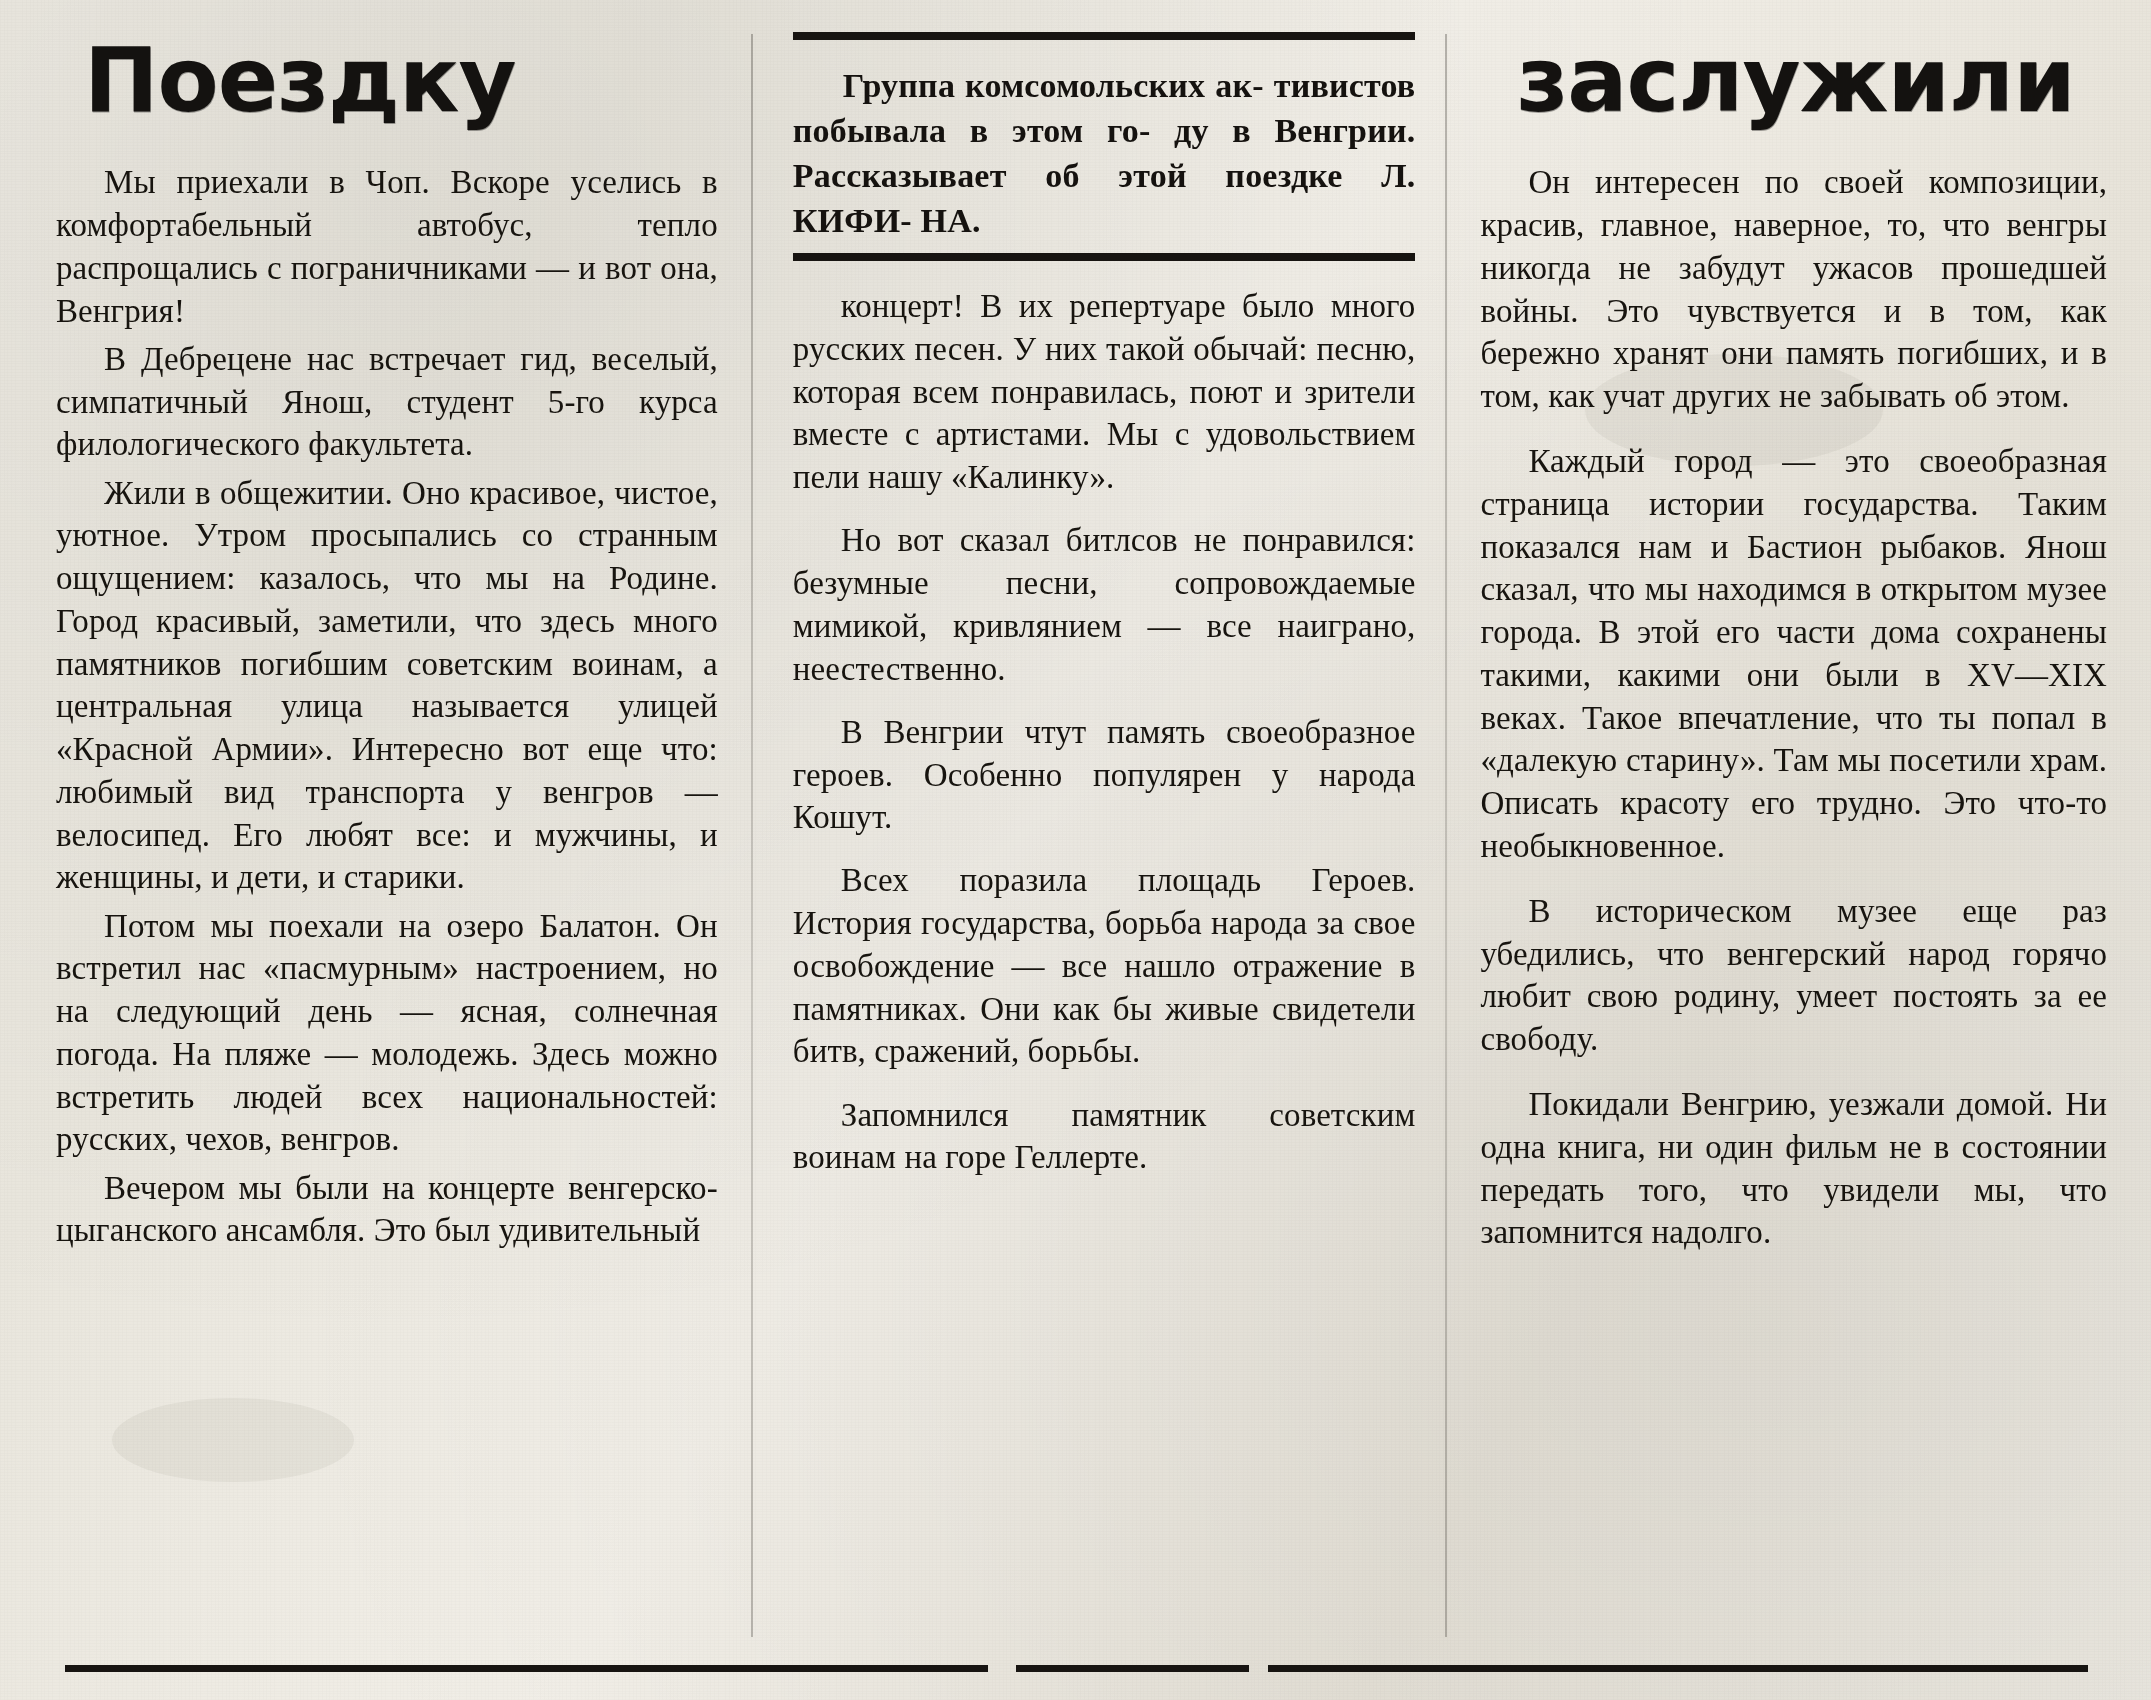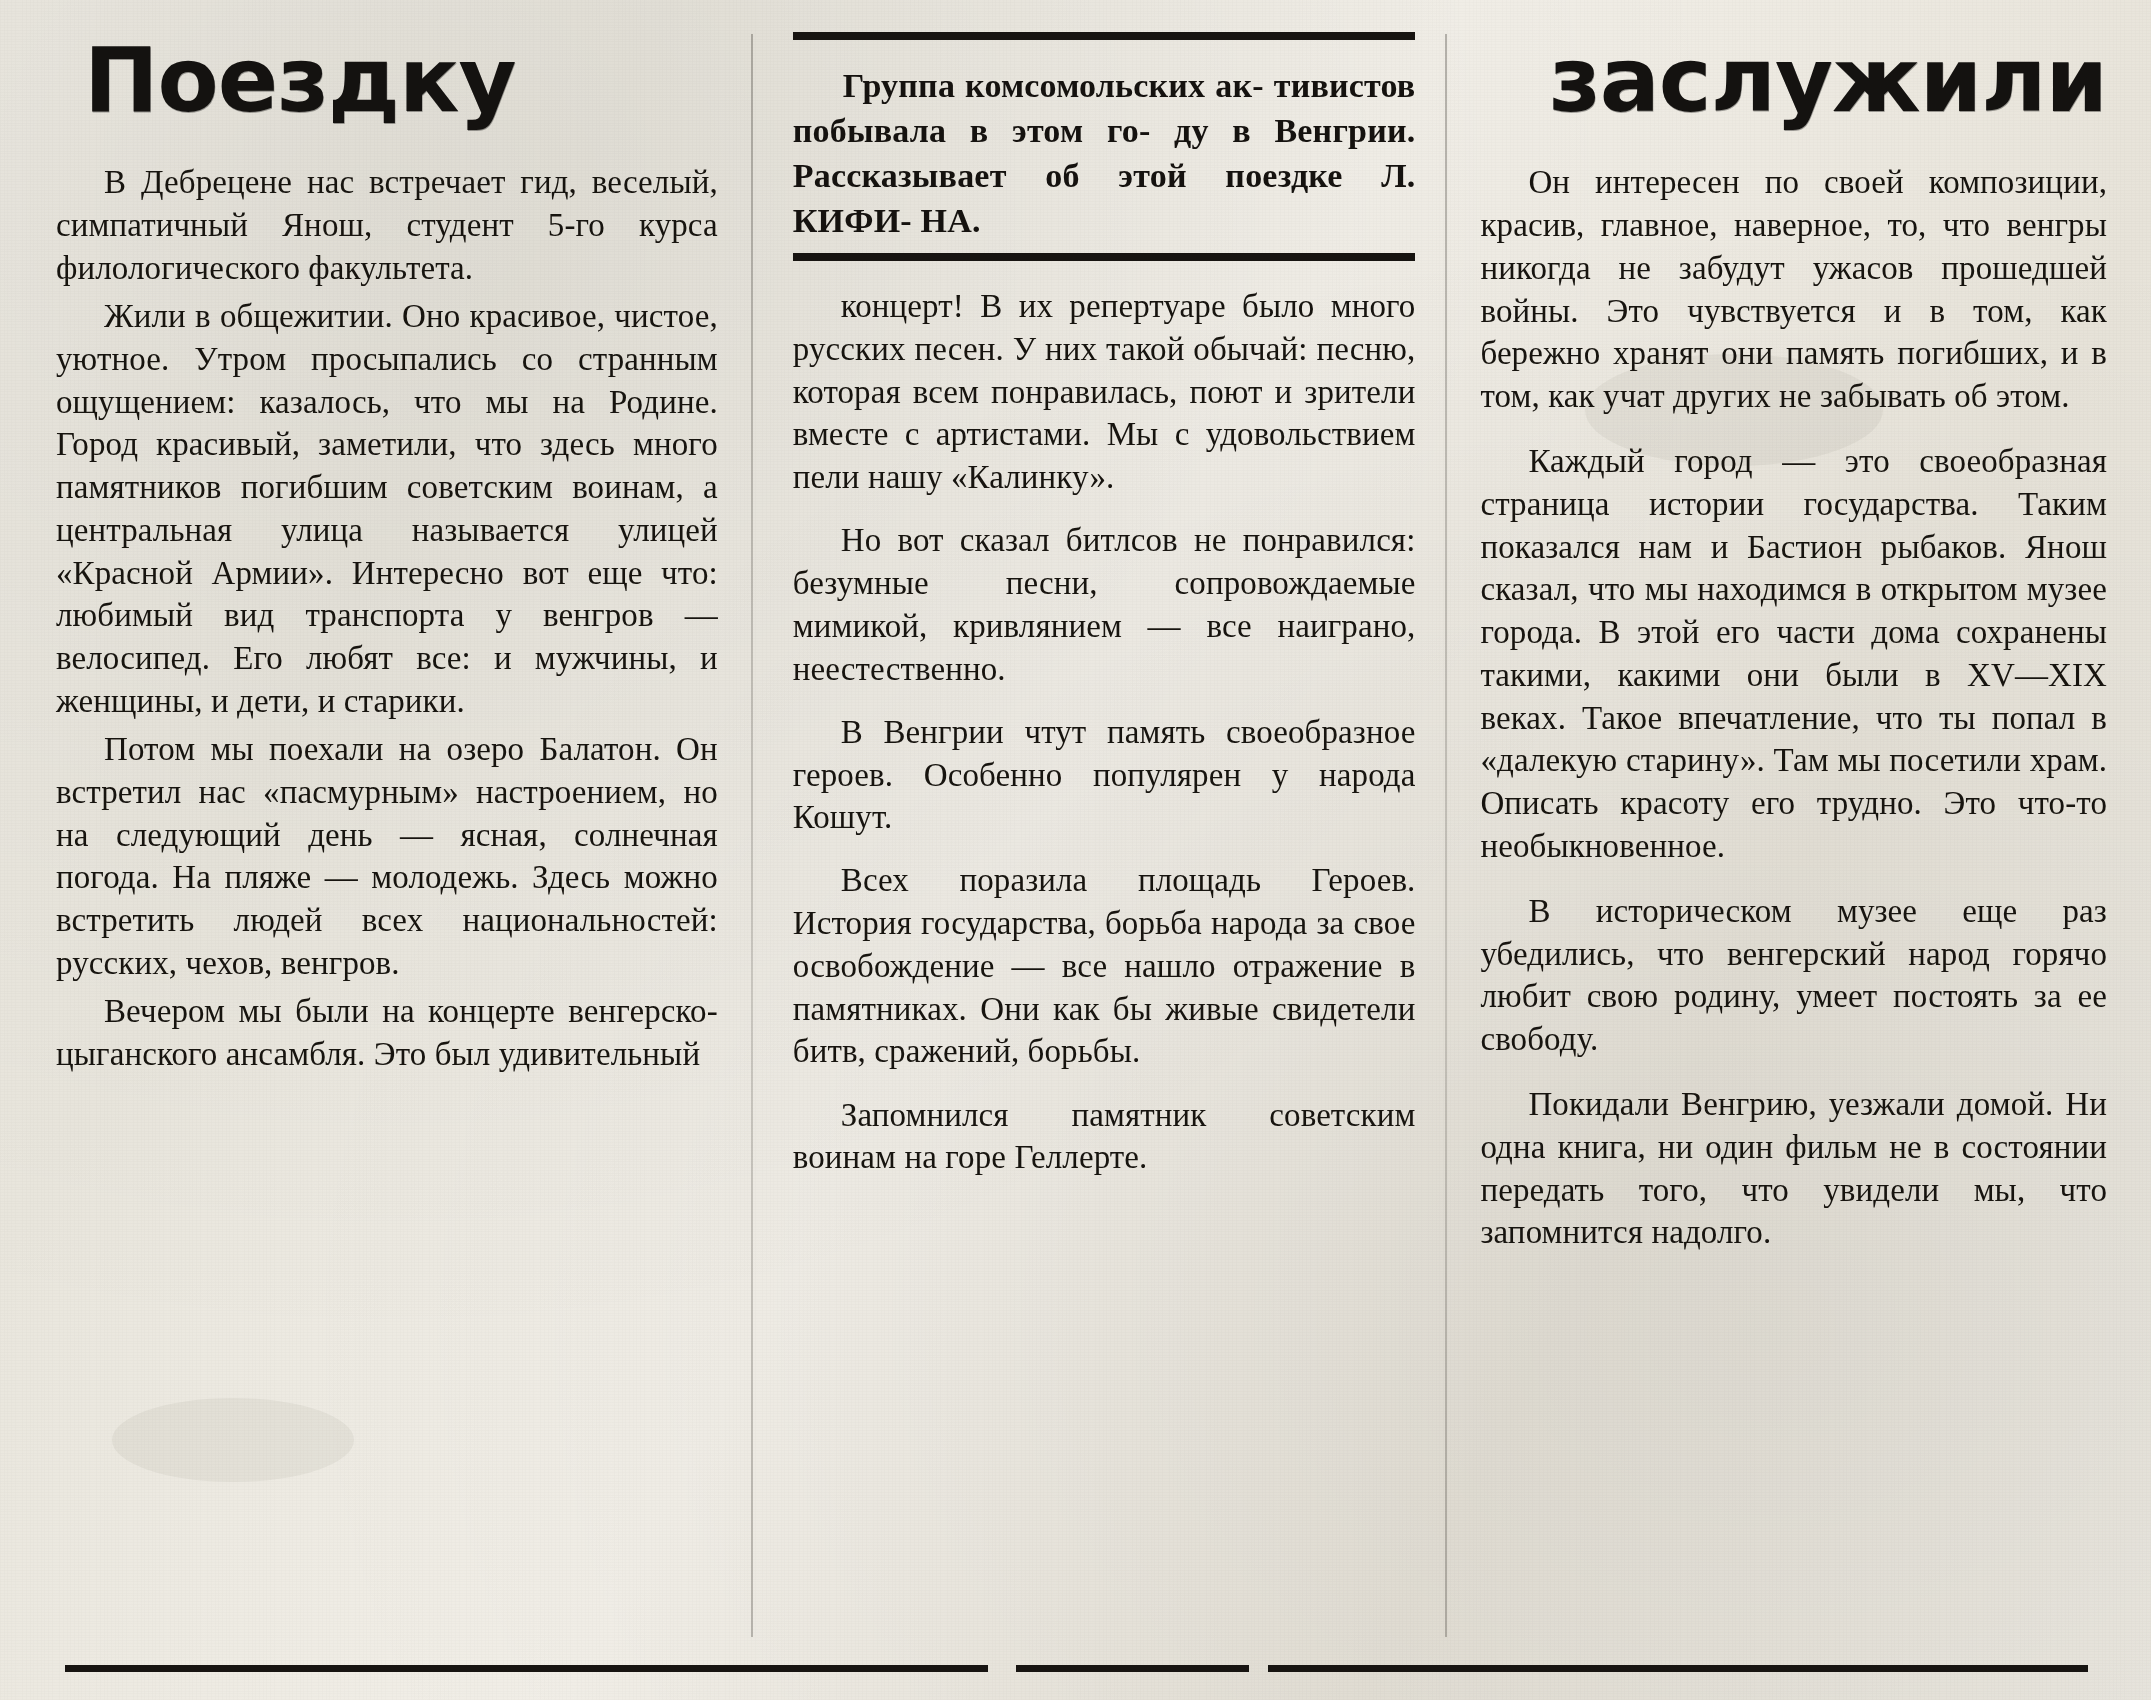--- a/index.html
+++ b/index.html
@@ -75,21 +75,21 @@
     font-family: "DejaVu Sans", sans-serif;
     font-weight: 700;
     font-size: 89px;
     line-height: 0.98;
     letter-spacing: -0.9px;
     color: #141210;
     margin: 11.2px 0 37px 0;
     text-shadow: 0.5px 0.5px 0 rgba(0,0,0,0.35);
   }
   .headline-left { margin-left: 28px; }
-  .headline-right { text-align: right; margin-left: 3.7px; }
+  .headline-right { text-align: center; margin-left: 3.7px; }
 
   .rule-thick {
     height: 8.4px;
     background: #171411;
     margin: 5.6px 0 24px 0;
   }
 
   .kicker {
     font-family: "Liberation Serif", serif;
     font-weight: 700;
@@ -147,20 +147,21 @@
 <div class="page">
   <div class="grain"></div>
 
   <div class="blotch" style="left:112px;top:1398px;width:242px;height:84px;"></div>
   <div class="blotch" style="left:1585px;top:354px;width:298px;height:112px;"></div>
 
   <div class="columns">
 
     <div class="col col-left">
       <h1 class="headline headline-left">Поездку</h1>
+      <p class="body">Мы приехали в Чоп. Вскоре уселись в комфортабельный автобус, тепло распрощались с пограничниками — и вот она, Венгрия!</p>
       <p class="body">В Дебрецене нас встречает гид, веселый, симпатичный Янош, студент 5-го курса филологического факультета.</p>
       <p class="body">Жили в общежитии. Оно красивое, чистое, уютное. Утром просыпались со странным ощущением: казалось, что мы на Родине. Город красивый, заметили, что здесь много памятников погибшим советским воинам, а центральная улица называется улицей «Красной Армии». Интересно вот еще что: любимый вид транспорта у венгров — велосипед. Его любят все: и мужчины, и женщины, и дети, и старики.</p>
       <p class="body">Потом мы поехали на озеро Балатон. Он встретил нас «пасмурным» настроением, но на следующий день — ясная, солнечная погода. На пляже — молодежь. Здесь можно встретить людей всех национальностей: русских, чехов, венгров.</p>
       <p class="body">Вечером мы были на концерте венгерско-цыганского ансамбля. Это был удивительный</p>
     </div>
 
     <div class="col col-mid">
       <div class="rule-thick"></div>
       <div class="kicker">
         <span class="indent">Группа комсомольских ак-</span>

